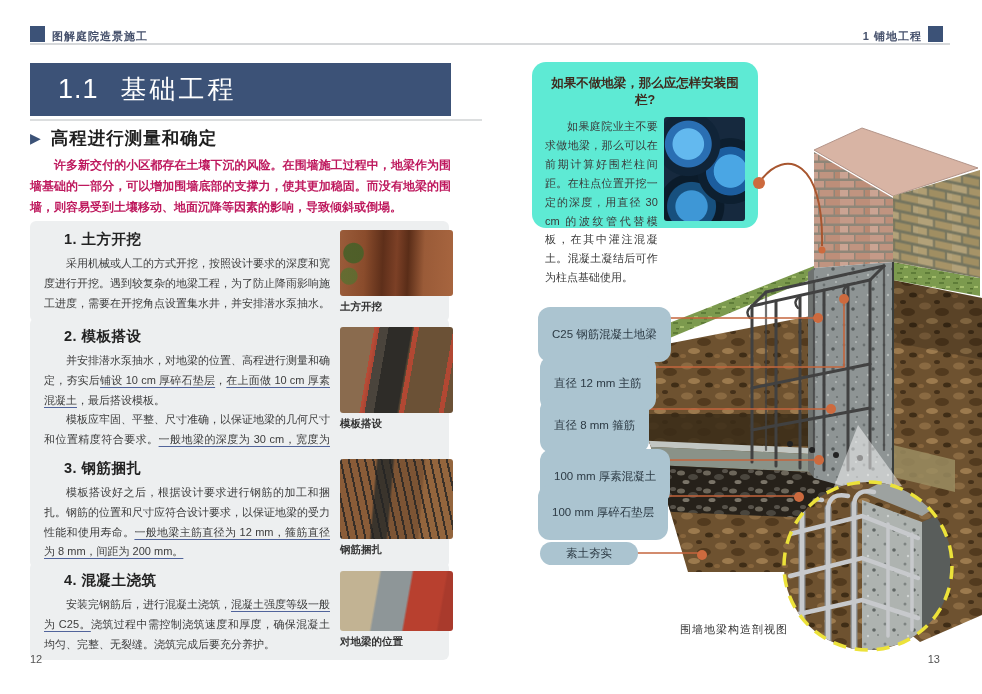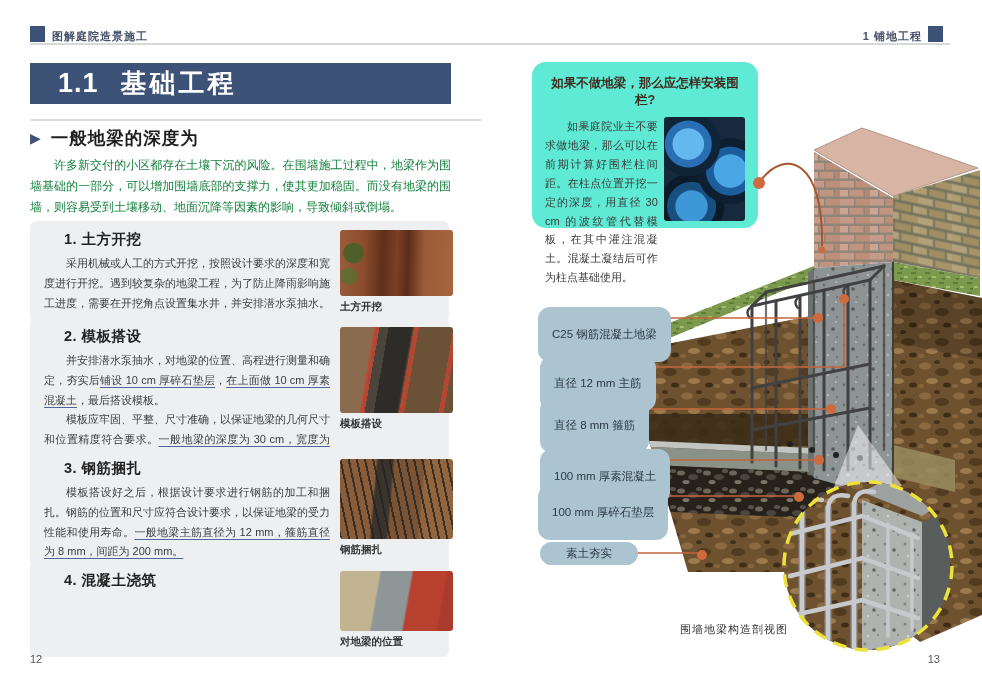--- a/index.html
+++ b/index.html
@@ -9,32 +9,32 @@
   
   .hdr-rule{position:absolute;left:30px;top:43px;width:920px;height:2px;background:#d6d8da;}
   .hdr-sq{position:absolute;width:15px;height:16px;background:#3c5277;}
   #hdr-sq-l{left:30px;top:26px;}
   #hdr-sq-r{left:928px;top:26px;}
   .hdr-txt{position:absolute;top:29px;font-size:11px;font-weight:bold;color:#45506b;letter-spacing:1px;}
   #hdr-txt-l{left:52px;}
   #hdr-txt-r{left:640px;width:282px;text-align:right;}
 
   
-  #title-bar{position:absolute;left:30px;top:63px;width:421px;height:41px;background:#3c5277;
-             color:#fff;font-weight:bold;display:flex;align-items:center;padding-left:28px;box-sizing:border-box;}
+  #title-bar{position:absolute;left:30px;top:63px;width:421px;height:53px;background:#3c5277;
+             color:#fff;font-weight:normal;display:flex;align-items:center;padding-left:28px;box-sizing:border-box;}
   #title-bar .num{font-size:27px;letter-spacing:1px;}
   #title-bar .ttl{font-size:26px;margin-left:22px;letter-spacing:3px;}
   #bar-rule{position:absolute;left:30px;top:119px;width:452px;height:2px;background:#dcdedf;}
 
   #subhead{position:absolute;left:30px;top:126px;display:flex;align-items:center;}
   #subhead .tri{color:#3c5277;font-size:14px;line-height:1;}
   #subhead .txt{font-size:17.5px;font-weight:bold;color:#1e1e1e;margin-left:10px;letter-spacing:1px;}
 
   #intro{position:absolute;left:30px;top:155px;width:421px;font-size:12px;line-height:1.75;
-         color:#15803d;text-align:justify;text-indent:2em;margin:0;}
+         color:#be185d;text-align:justify;text-indent:2em;margin:0;font-weight:bold;}
 
   .step{position:absolute;left:30px;width:419px;background:#edeff0;border-radius:6px;
         padding:9px 14px 6px;box-sizing:border-box;}
   #step1{top:221px;min-height:90px;}
   #step2{top:318px;min-height:126px;}
   #step3{top:450px;min-height:106px;}
   #step4{top:562px;min-height:88px;}
   .step h3{margin:0 0 5px 20px;font-size:14.5px;color:#222;letter-spacing:.5px;}
   .step-text p{margin:0;font-size:11px;line-height:1.8;color:#3c3c3c;text-align:justify;text-indent:2em;}
   .ul{text-decoration:underline;text-decoration-color:#51649b;text-underline-offset:3px;}
@@ -94,21 +94,21 @@
   <div class="hdr-sq" id="hdr-sq-r"></div>
 
   <div id="title-bar">
     <span class="num">1.1</span>
     <span class="ttl">基础工程</span>
   </div>
   <div id="bar-rule"></div>
 
   <div id="subhead">
     <span class="tri">▶</span>
-    <span class="txt">一般地梁的深度为</span>
+    <span class="txt">高程进行测量和确定</span>
   </div>
 
   <p id="intro">许多新交付的小区都存在土壤下沉的风险。在围墙施工过程中，地梁作为围墙基础的一部分，可以增加围墙底部的支撑力，使其更加稳固。而没有地梁的围墙，则容易受到土壤移动、地面沉降等因素的影响，导致倾斜或倒塌。</p>
 
   <div class="step" id="step1">
     <figure class="stepfig">
       <div class="ph ph1"></div>
       <figcaption>土方开挖</figcaption>
     </figure>
     <h3>1. 土方开挖</h3>
@@ -139,20 +139,23 @@
         <p><span>模板搭设好之后，根据设计要求进行钢筋的加工和捆扎。钢筋的位置和尺寸应符合设计要求，以保证地梁的受力性能和使用寿命。</span><span class="ul">一般地梁主筋直径为 12 mm，箍筋直径为 8 mm，间距为 200 mm。</span></p>
       </div>
   </div>
 
   <div class="step" id="step4">
     <figure class="stepfig">
       <div class="ph ph4"></div>
       <figcaption>对地梁的位置</figcaption>
     </figure>
     <h3>4. 混凝土浇筑</h3>
+    <div class="step-text">
+        <p><span>安装完钢筋后，进行混凝土浇筑，</span><span class="ul">混凝土强度等级一般为 C25。</span><span>浇筑过程中需控制浇筑速度和厚度，确保混凝土均匀、完整、无裂缝。浇筑完成后要充分养护。</span></p>
+      </div>
   </div>
 
   <div id="callout">
     <div class="co-title">如果不做地梁，那么应怎样安装围栏?</div>
     <div class="co-body">
       <p class="co-text">如果庭院业主不要求做地梁，那么可以在前期计算好围栏柱间距。在柱点位置开挖一定的深度，用直径 30 cm 的波纹管代替模板，在其中灌注混凝土。混凝土凝结后可作为柱点基础使用。</p>
       <div id="pipes"></div>
     </div>
   </div>
 

